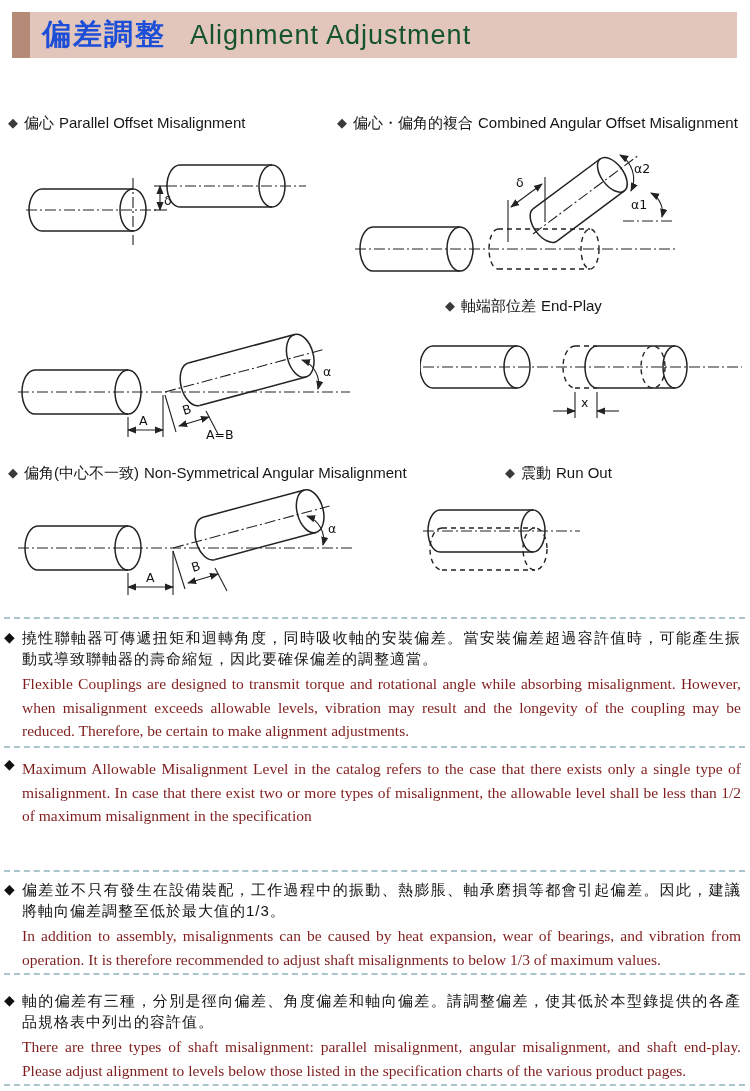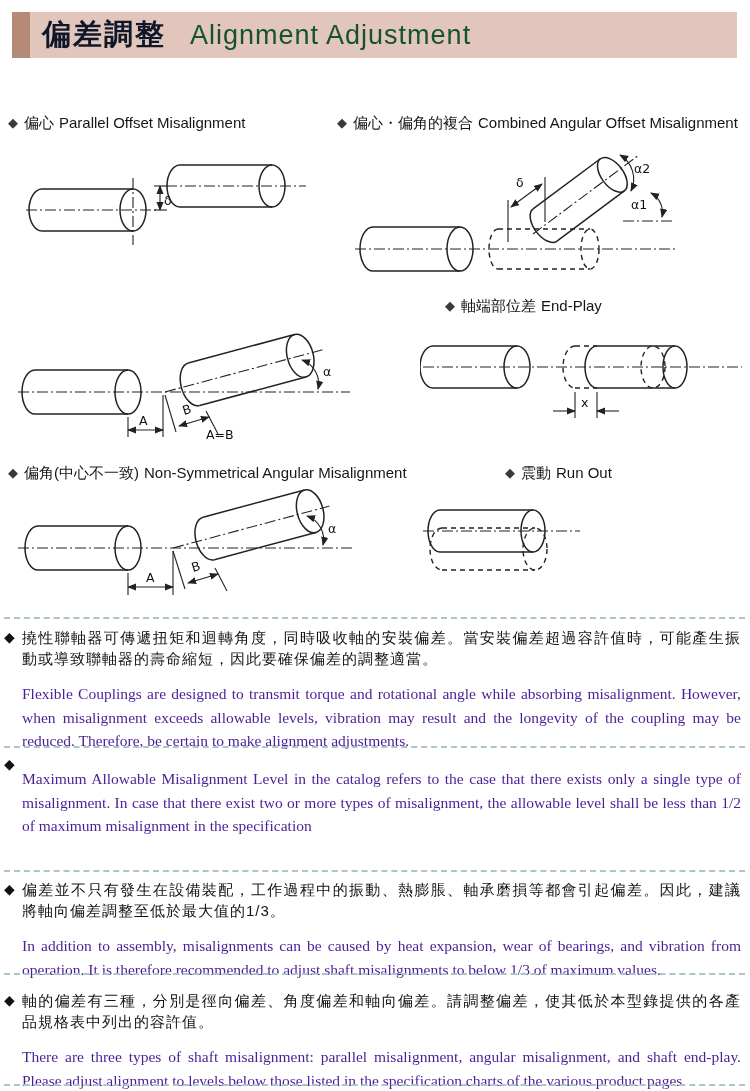--- a/index.html
+++ b/index.html
@@ -3,21 +3,21 @@
 <meta charset="utf-8">
 <style>
   html,body{margin:0;padding:0;background:#fff;}
   .page{position:relative;width:750px;height:1091px;background:#fff;overflow:hidden;
         font-family:"Liberation Sans",sans-serif;color:#1a1a1a;}
 
   
   .banner-bar{position:absolute;left:12px;top:12px;width:18px;height:46px;background:#b58a76;}
   .banner{position:absolute;left:30px;top:12px;width:707px;height:46px;background:#e2c6bb;
           display:flex;align-items:center;padding-left:12px;box-sizing:border-box;}
-  .banner .t-zh{font-size:29px;font-weight:600;color:#0f172a;letter-spacing:2px;}
+  .banner .t-zh{font-size:29px;font-weight:600;color:#1d4ed8;letter-spacing:2px;}
   .banner .t-en{font-size:27px;font-weight:400;color:#14532d;margin-left:24px;letter-spacing:1px;}
 
   
   .dlabel{position:absolute;font-size:15px;color:#161616;white-space:nowrap;}
   .dlabel .diamond{font-size:13px;color:#3a3a3a;margin-right:6px;position:relative;top:-1px;}
   .dlabel .dl-en{margin-left:5px;}
 
   
   .fig{position:absolute;}
   .fig line,.fig path,.fig ellipse{stroke:#222;fill:none;stroke-width:1.5;}
@@ -26,21 +26,21 @@
   .fig .dm{stroke-width:1.1;}
   .fig text{stroke:none;fill:#111;font:12.5px "DejaVu Sans",sans-serif;}
   .fig marker path{fill:#222;stroke:none;}
 
   
   .sep{position:absolute;left:4px;width:741px;height:0;border-top:2px dashed #aac5cb;}
   .para{position:absolute;left:4px;width:737px;padding-left:18px;box-sizing:border-box;}
   .para .bullet{position:absolute;left:0;top:2px;font-size:14px;color:#111;}
   .para .zh{font-size:15px;line-height:21px;letter-spacing:1px;text-align:justify;color:#141414;}
   .para .en{font-family:"Liberation Serif",serif;font-size:15.5px;line-height:23.5px;
-            margin-top:13px;text-align:justify;color:#4c1d95;}
+            margin-top:3px;text-align:justify;color:#7f1d1d;}
 </style>
 </head>
 <body>
 
 <div class="page">
 
   <div class="banner-bar"></div>
   <div class="banner">
     <span class="t-zh">偏差調整</span>
     <span class="t-en">Alignment Adjustment</span>

